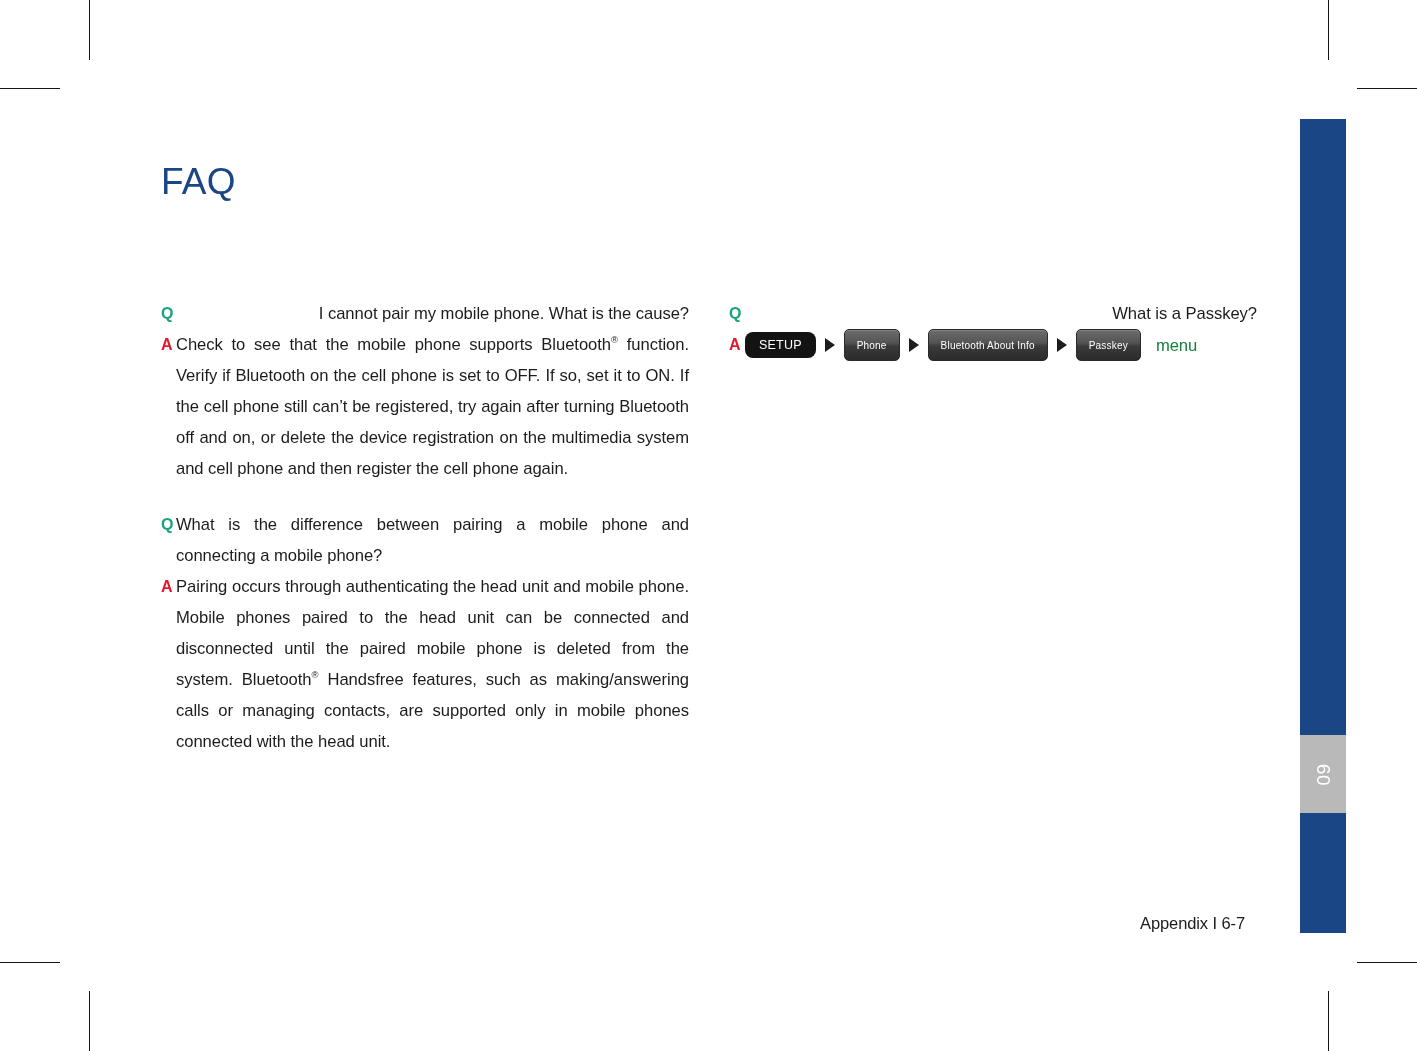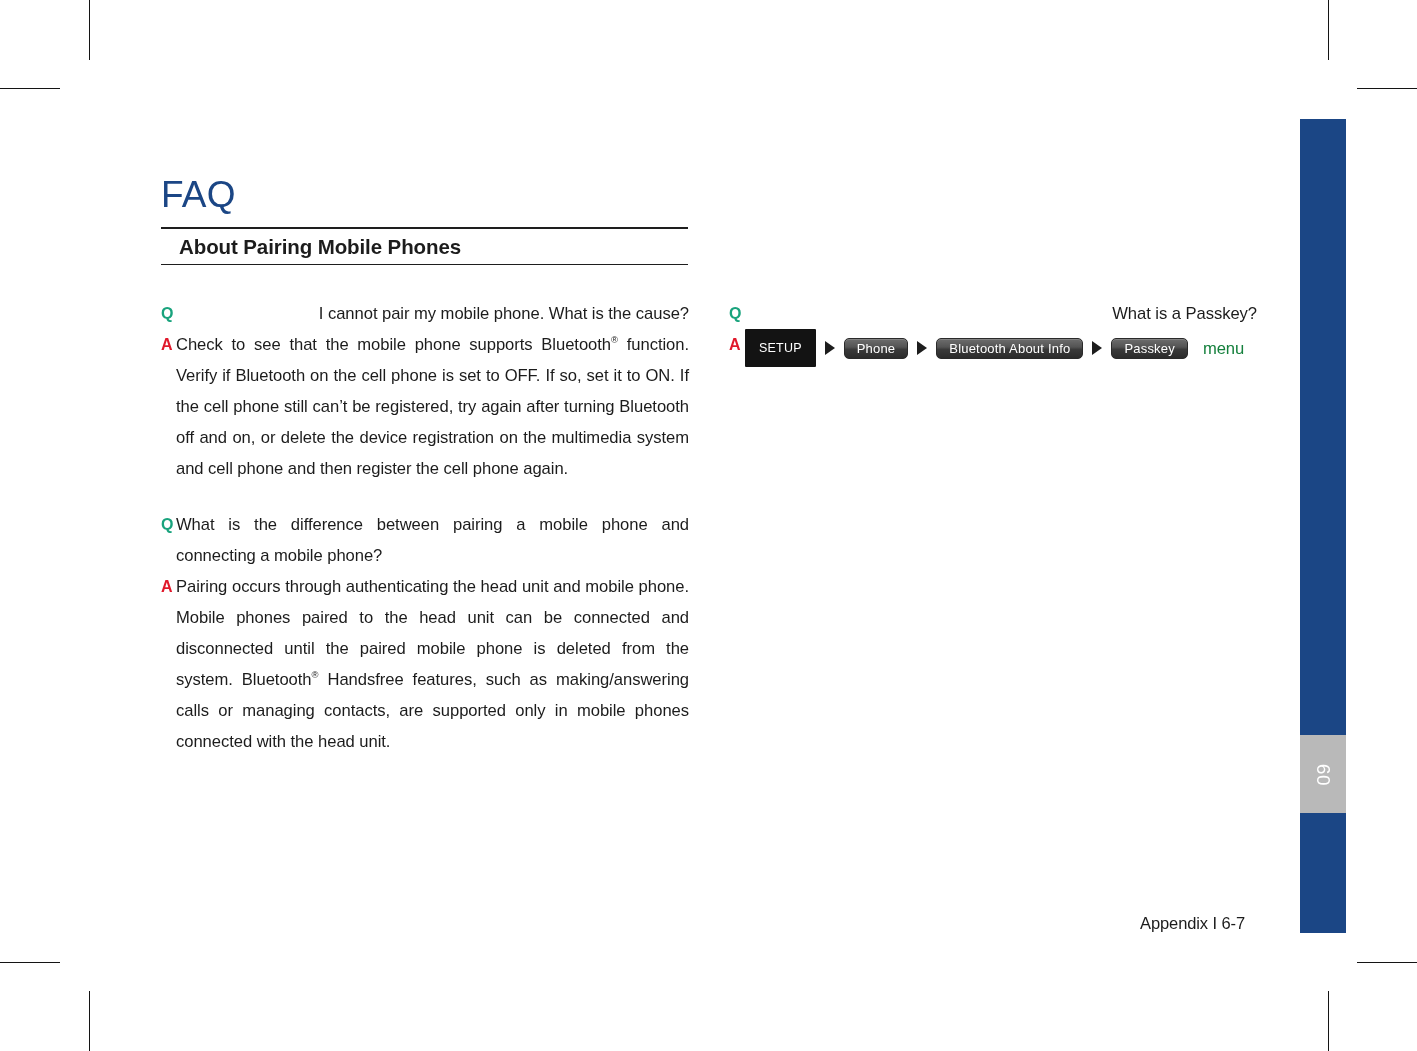--- a/index.html
+++ b/index.html
@@ -69,21 +69,21 @@
     position: absolute;
     left: 0;
     top: 0;
     width: 1417px;
     height: 1051px;
   }
 
   .title-faq {
     position: absolute;
     left: 161px;
-    top: 176px;
+    top: 163px;
     font-size: 37px;
     font-weight: 400;
     color: #1b4685;
     letter-spacing: 0.2px;
     line-height: 1;
   }
 
   .section-head {
     position: absolute;
     left: 161px;
@@ -151,32 +151,32 @@
     align-items: center;
     flex-wrap: wrap;
     line-height: 31px;
     padding-left: 1px;
   }
   .chip {
     display: inline-flex;
     align-items: center;
     justify-content: center;
     color: #ffffff;
-    font-size: 13px;
+    font-size: 10px;
     letter-spacing: 0.2px;
-    height: 21px;
+    height: 32px;
     padding: 0 12px;
     box-sizing: border-box;
     white-space: nowrap;
   }
   .chip-flat {
     background: #131313;
-    border-radius: 1px;
+    border-radius: 8px;
     font-size: 12.5px;
-    height: 38px;
+    height: 26px;
     padding: 0 14px;
   }
   .chip-round {
     background: linear-gradient(to bottom, #6d6d6d 0%, #545454 42%, #3a3a3a 55%, #2b2b2b 100%);
     border: 1px solid #2a2a2a;
     border-radius: 5px;
     box-shadow: inset 0 1px 0 rgba(255,255,255,0.16);
   }
   .chip-arrow {
     display: inline-block;
@@ -219,23 +219,20 @@
   <div class="crop crop-h cm-br-h"></div>
 
   <div class="side-tab">
     <div class="side-tab-chapter">
       <span>09</span>
     </div>
   </div>
 
   <div class="title-faq">FAQ</div>
 
-  <div class="section-head">
-    <div class="section-head-text">About Pairing Mobile Phones</div>
-  </div>
 
   <div class="col col-left">
 
     <div class="qa-block">
       <div class="qa-row">
         <div class="qa-marker q">Q</div>
         <div class="qa-text nojust">I cannot pair my mobile phone. What is the cause?</div>
       </div>
       <div class="qa-row">
         <div class="qa-marker a">A</div>

